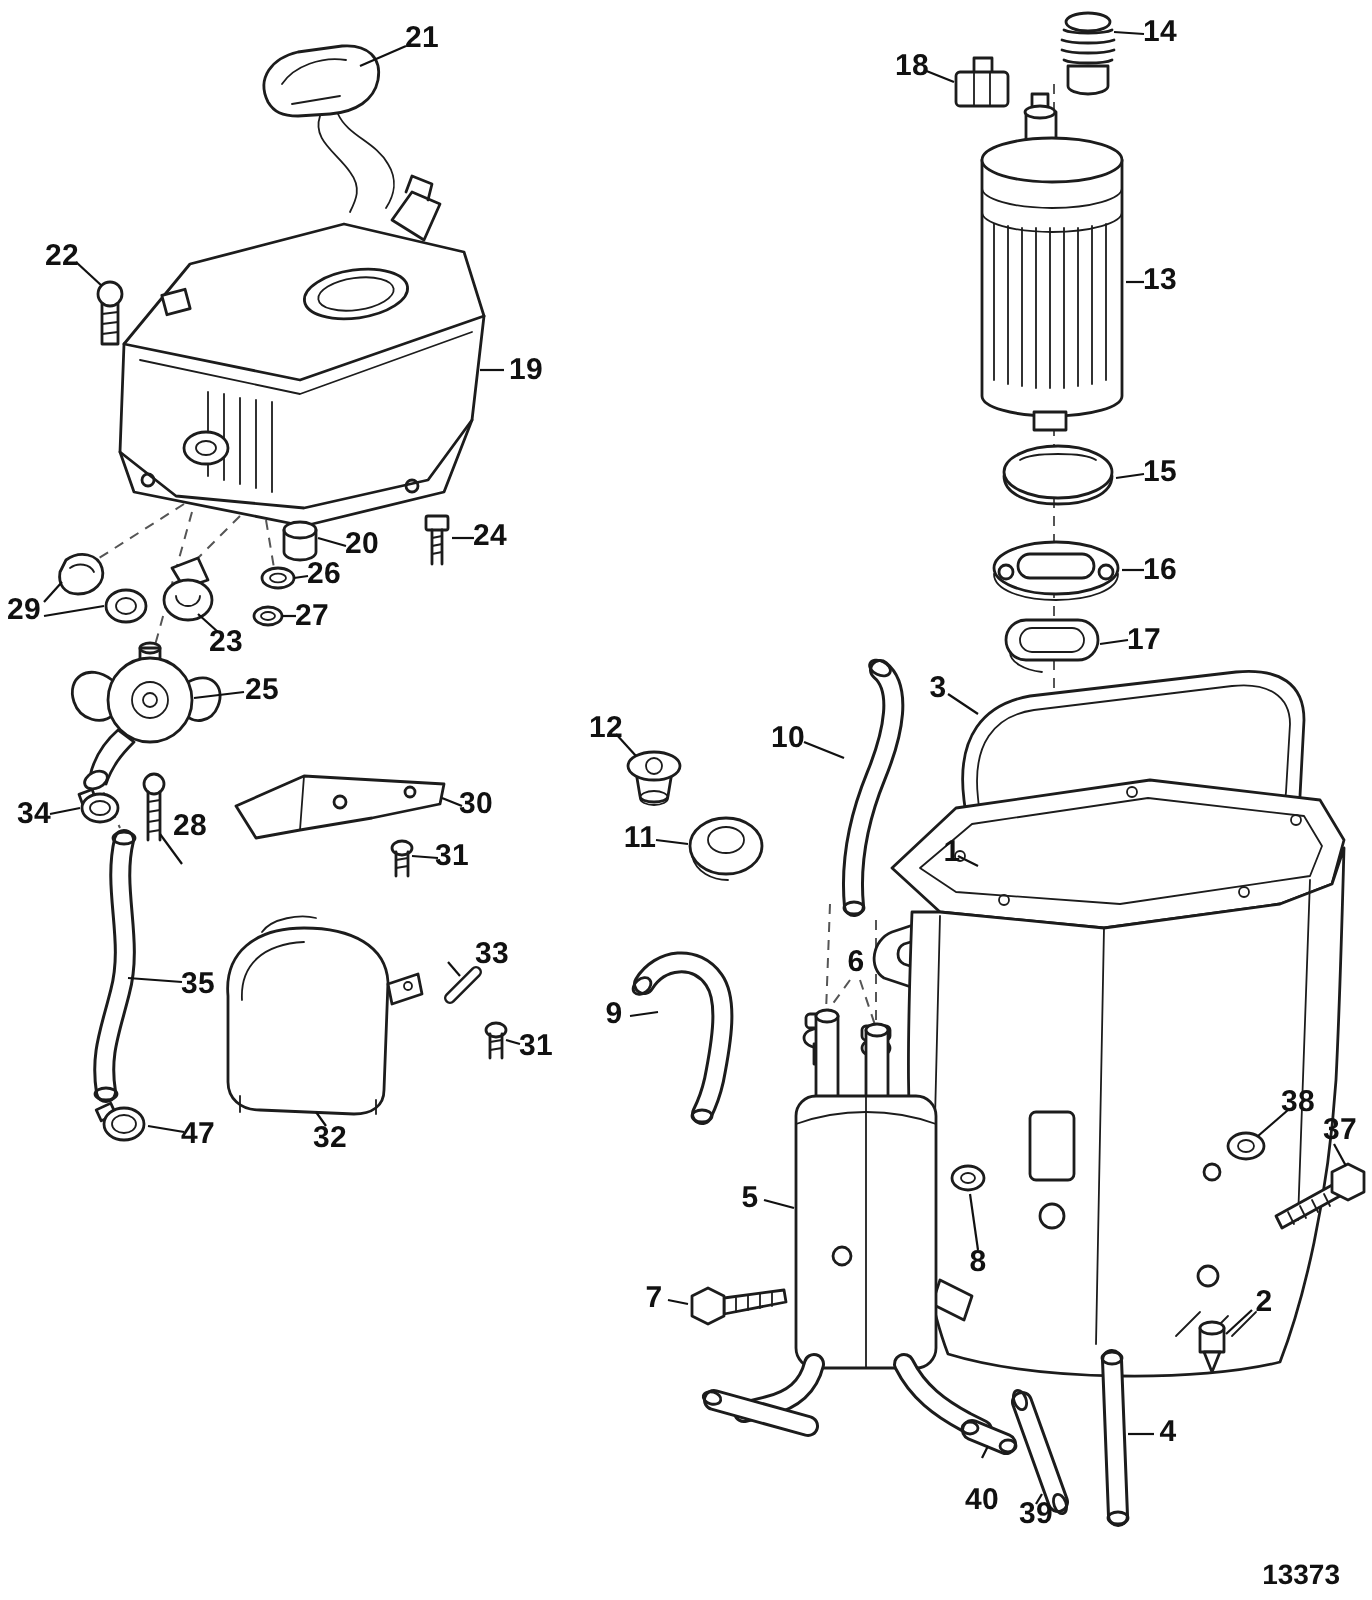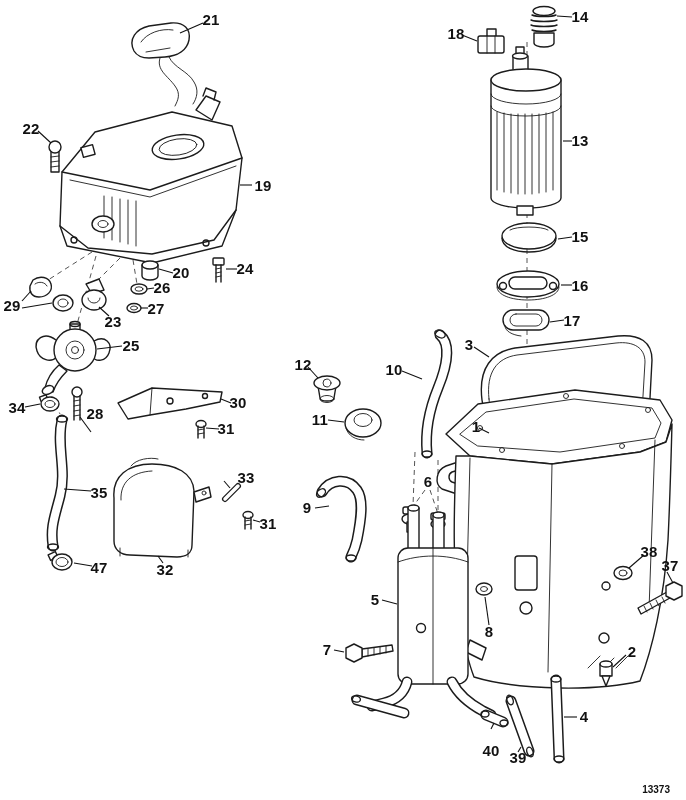--- a/index.html
+++ b/index.html
@@ -8,21 +8,21 @@
     font-family:"Liberation Sans",sans-serif;overflow:hidden;text-decoration:underline;
   }
   .stage svg{position:absolute;left:0;top:0;}
   .callout{
     position:absolute;transform:translate(-50%,-50%);
     font-weight:bold;font-size:15px;color:#111;line-height:1;
     letter-spacing:0.2px;user-select:none;white-space:nowrap;
   }
   .fig-num{
     position:absolute;right:16px;bottom:5px;
-    font-weight:bold;font-size:10px;color:#111;
+    font-weight:bold;font-size:14px;color:#111;
   }
   
   .ln{fill:none;stroke:#1c1c1c;stroke-width:1.4;stroke-linecap:round;stroke-linejoin:round;}
   .fill{fill:#ffffff;stroke:#1c1c1c;stroke-width:1.4;stroke-linecap:round;stroke-linejoin:round;}
   .thin{stroke-width:0.9;}
   .dash{fill:none;stroke:#555;stroke-width:1;stroke-dasharray:5 4;}
   .lead{stroke:#111;stroke-width:1.1;}
   .ho{fill:none;stroke:#1c1c1c;stroke-width:11;stroke-linecap:round;}
   .hi{fill:none;stroke:#ffffff;stroke-width:8;stroke-linecap:round;}
 </style>

